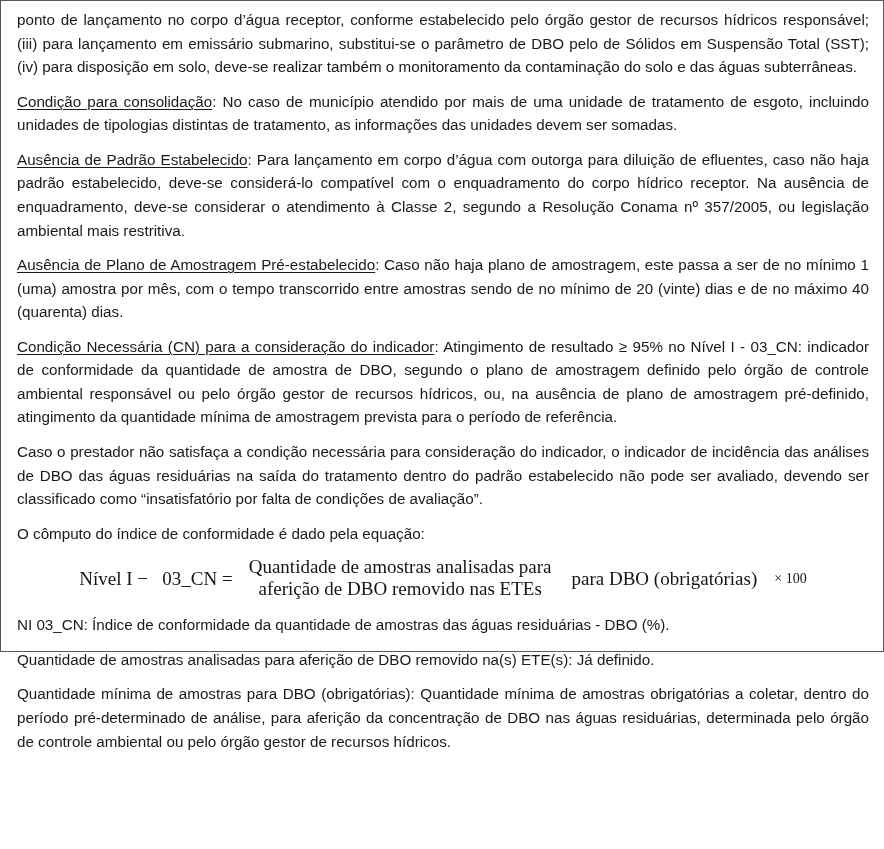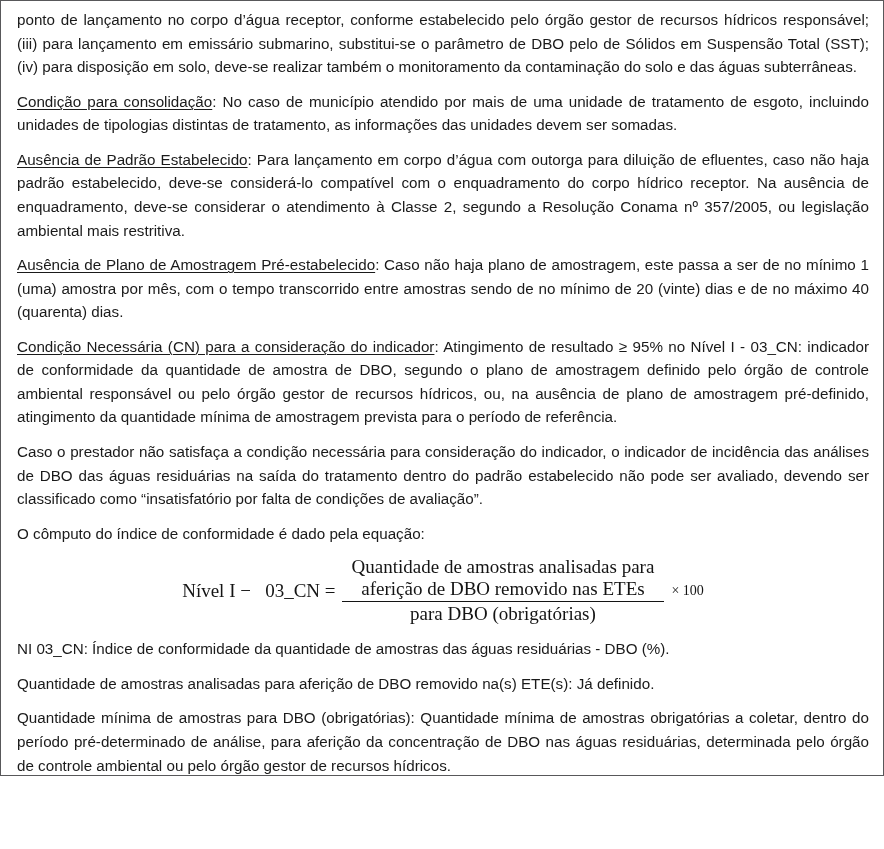--- a/index.html
+++ b/index.html
@@ -12,21 +12,21 @@
     width: 884px;
     height: 849px;
     font-family: "Liberation Sans", sans-serif;
     color: #1a1a1a;
     overflow: hidden;
   }
 
   .page {
     box-sizing: border-box;
     width: 884px;
-    height: 776px;
+    height: 652px;
     border: 1.5px solid #58585a;
     background: #ffffff;
     padding: 7px 14px 6px 16px;
   }
 
   .doc-body {
     font-size: 15.2px;
     line-height: 1.55;
     text-align: justify;
     text-justify: inter-word;
@@ -67,21 +67,21 @@
     justify-content: center;
     font-size: 19px;
   }
   .eq-lhs {
     white-space: pre;
     padding-right: 6px;
     font-size: 19px;
   }
   .fraction {
     display: inline-flex;
-    flex-direction: column;
+    flex-direction: row;
     align-items: center;
     text-align: center;
     line-height: 1.16;
   }
   .numerator {
     padding: 0 10px 1px 10px;
   }
   .denominator {
     padding: 1px 10px 0 10px;
   }

